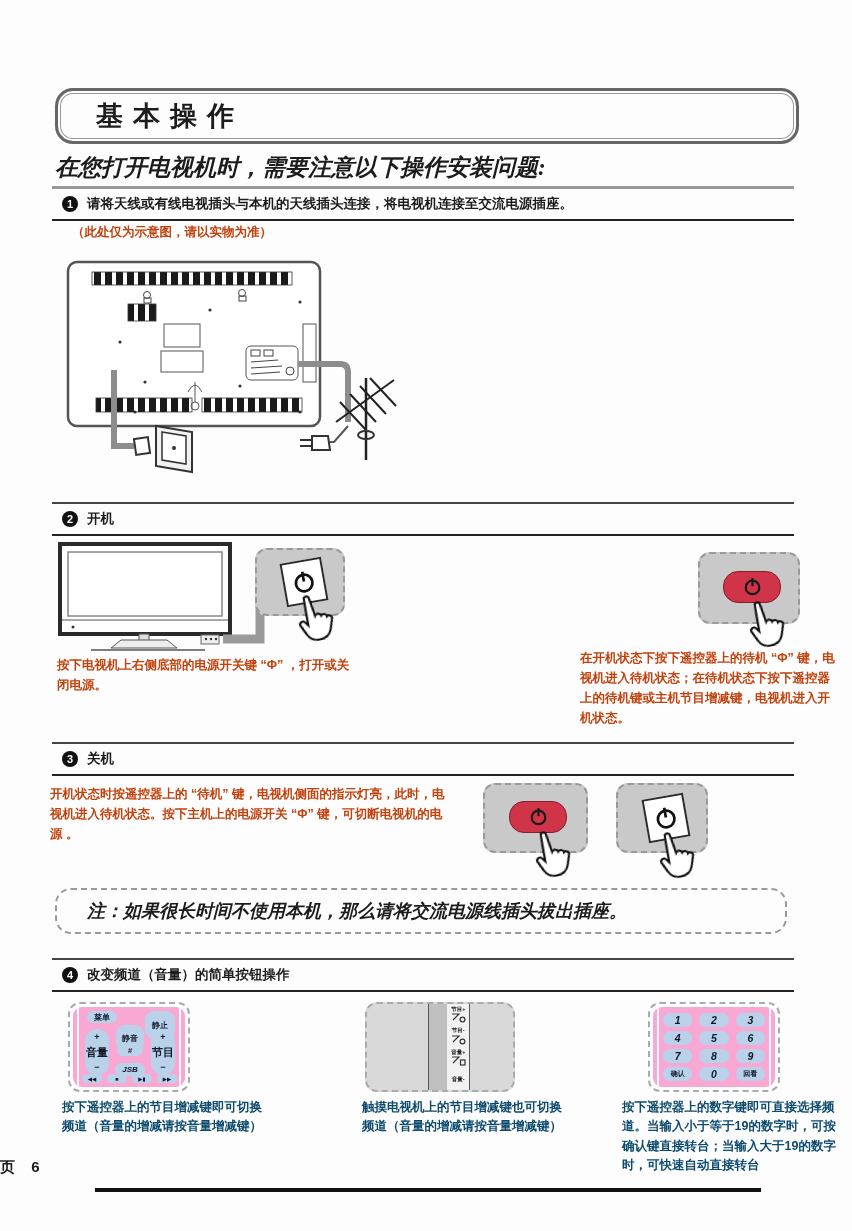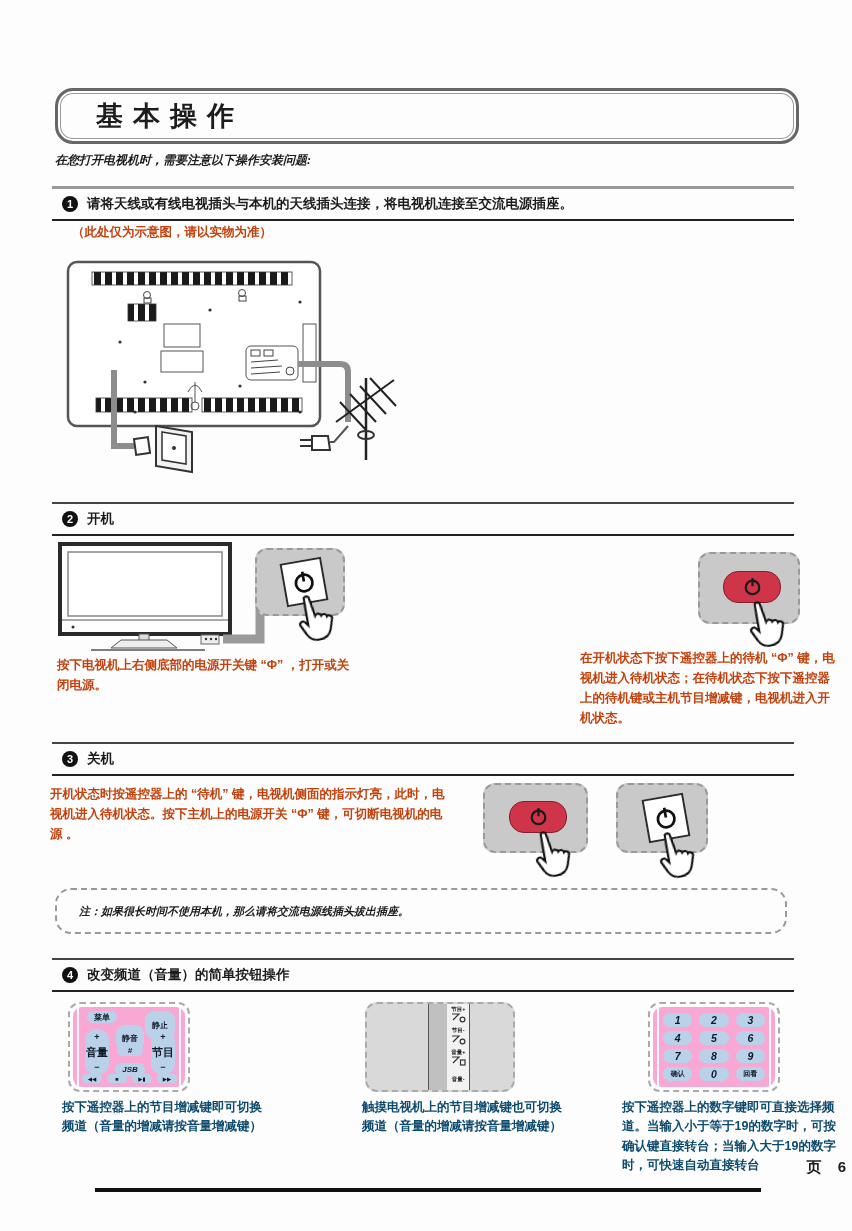--- a/index.html
+++ b/index.html
@@ -5,33 +5,33 @@
   html,body{margin:0;padding:0}
   body{width:852px;height:1231px;position:relative;background:#fdfdfd;
        font-family:"Liberation Sans","DejaVu Sans",sans-serif;color:#1c1c1c;overflow:hidden}
   .abs{position:absolute}
   
   .title-box{left:55px;top:88px;width:738px;height:50px;border:3px solid #666;border-radius:18px;
              box-shadow:inset 0 0 0 2px #fff, inset 0 0 0 3px #999;display:flex;align-items:center}
   .title-box h1{margin:0 0 0 38px;font-family:"Liberation Serif","DejaVu Serif",serif;
                 font-size:27px;letter-spacing:10px;font-weight:bold}
   .intro{left:55px;top:152px;width:740px;font-family:"Liberation Serif","DejaVu Serif",serif;
-         font-style:italic;font-weight:bold;font-size:12px}
+         font-style:italic;font-weight:bold;font-size:23px}
   
   .sec-head{left:52px;width:742px;border-top:2px solid #444;border-bottom:2px solid #222;
             padding:6px 10px;display:flex;align-items:center;gap:9px;font-weight:bold;font-size:13.5px;box-sizing:border-box}
   .sec-head.first{border-top:3px solid #999}
   .stepnum{display:inline-flex;width:16px;height:16px;border-radius:50%;background:#111;color:#fff;
            font-size:11px;font-weight:bold;align-items:center;justify-content:center;flex:0 0 auto}
   .bodytext{font-size:12.5px;font-weight:bold;line-height:1.6;color:#c2410c}
   
   .notebox{left:55px;top:888px;width:732px;height:46px;border:2px dashed #999;border-radius:16px;
            display:flex;align-items:center;box-sizing:border-box}
-  .notebox p{margin:0 0 0 22px;font-family:"Liberation Serif","DejaVu Serif",serif;
-             font-style:italic;font-weight:bold;font-size:11px}
+  .notebox p{margin:0 0 0 30px;font-family:"Liberation Serif","DejaVu Serif",serif;
+             font-style:italic;font-weight:bold;font-size:18px}
   
   .panel{background:#c9c9c9;border:2px dashed #999;border-radius:12px;box-sizing:border-box}
   .sqbtn{position:absolute;width:38px;height:40px;background:#fff;border:2px solid #2c2c2c;
          transform:rotate(-10deg);display:flex;align-items:center;justify-content:center;color:#111}
   .redbtn{position:absolute;width:56px;height:30px;border-radius:15px;border:1px solid #80202e;
           display:flex;align-items:center;justify-content:center;color:#1a1a1a}
   .pw{display:block}
   .hand{position:absolute;filter:drop-shadow(0 0 0 #000)}
   
   .ill{border:2px dashed #aaa;border-radius:12px;background:#fff;box-sizing:border-box}
@@ -50,21 +50,21 @@
   .key.word{font-size:7px;font-style:normal}
   
   .sidepanel{background:#d9d9d9;border:2px dashed #aaa;border-radius:12px;box-sizing:border-box}
   .sp-band1{position:absolute;left:42%;top:0;bottom:0;width:13%;background:#c0c0c0;
             border-left:1.5px solid #555;border-right:1.5px solid #555}
   .sp-band2{position:absolute;left:55%;top:0;bottom:0;width:15%;background:#f2f2f2;
             border-right:1.5px solid #555;display:flex;flex-direction:column}
   .sp-item{flex:1;display:flex;flex-direction:column;align-items:center;justify-content:center;gap:0}
   .sp-label{font-size:5.5px;font-weight:bold;color:#222;line-height:1}
   .caption{width:205px;font-size:12.5px;font-weight:bold;line-height:1.55;color:#0c4a6e}
-  .footer-label{left:0;top:1158px;width:852px;text-align:right;font-weight:bold;font-size:15px;letter-spacing:6px}
+  .footer-label{left:0;top:1158px;width:852px;text-align:left;font-weight:bold;font-size:15px;letter-spacing:6px}
   .footer-rule{left:95px;top:1188px;width:666px;height:4px;background:#111}
 </style>
 </head>
 <body>
 
 <svg width="0" height="0" style="position:absolute" aria-hidden="true">
   <defs>
     <g id="hand-g">
       <path d="M15 3 C15 0.5 20 0.5 20 3.5 L22.5 22 C24 19.5 28 20 28.5 23 C30.5 21 34 22 34 25 C36 23.5 39.5 25 38.5 28 L35 38 C33 43.5 28 46 22.5 46 C16.5 46 12.5 43 10.5 38 L6.5 29 C5 25.5 9.5 23.5 11.5 26.5 L14 30 Z" fill="#fff" stroke="#111" stroke-width="2"></path>
     </g>

